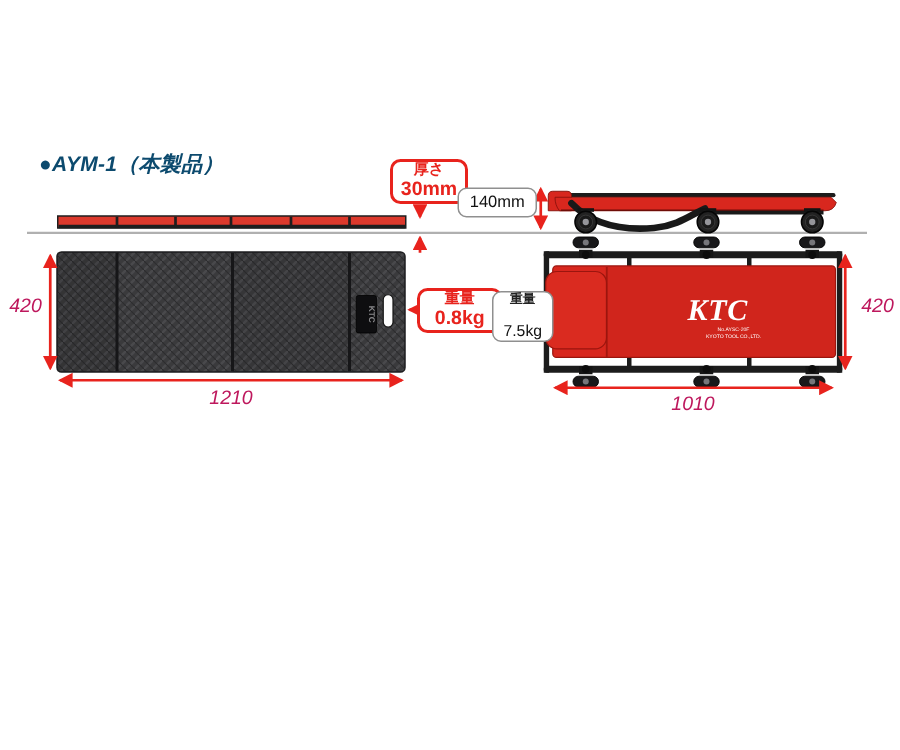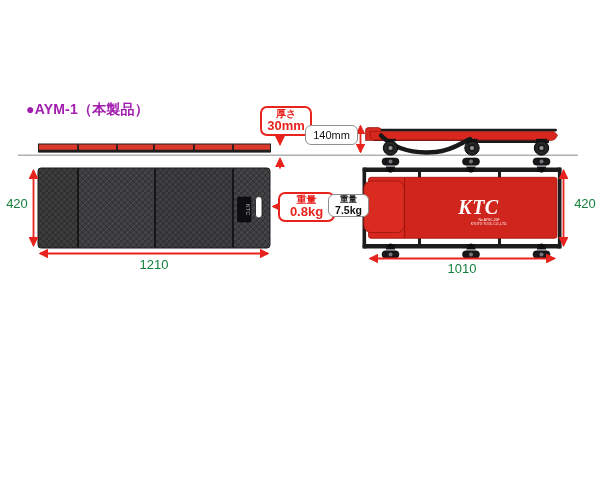--- a/index.html
+++ b/index.html
@@ -1,27 +1,27 @@
 <!DOCTYPE html>
 <html><head>
 <meta charset="utf-8">
 <style>
   html,body{margin:0;padding:0;background:#fff;}
   .stage{position:relative;width:600px;height:500px;background:#fff;overflow:hidden;
          font-family:"Liberation Sans",sans-serif;}
   .stage svg.overlay{position:absolute;left:0;top:0;z-index:1;}
-  .ptitle{position:absolute;z-index:2;font-size:14px;font-weight:bold;color:#a21caf;white-space:nowrap;letter-spacing:0.2px;}
-  .dim{position:absolute;z-index:2;font-size:13px;color:#15803d;text-align:center;white-space:nowrap;}
+  .ptitle{position:absolute;z-index:2;font-size:14px;font-weight:bold;color:#0c4a6e;white-space:nowrap;letter-spacing:0.2px;font-style:italic;}
+  .dim{position:absolute;z-index:2;font-size:13px;color:#be185d;text-align:center;white-space:nowrap;font-style:italic;}
   .callout{position:absolute;z-index:3;background:#fff;text-align:center;line-height:1.12;padding:0 3px;}
   .callout.red{border:2px solid #e8231d;border-radius:7px;color:#e8231d;font-weight:bold;}
   .callout.gray{border:1.5px solid #8f8f8f;border-radius:6px;color:#111;}
   .callout .l1{display:block;font-size:10px;}
   .callout .l2{display:block;font-size:13px;}
   .callout.gray .l1{font-size:8.5px;font-weight:bold;color:#222;}
-  .callout.gray .l2{font-size:10.5px;font-weight:bold;}
+  .callout.gray .l2{font-size:10.5px;font-weight:normal;margin-top:11px;}
   .callout.single{font-size:11px;font-weight:400;padding:3px 2px;}
   .mmnote{position:absolute;z-index:2;font-size:9.5px;color:#222;}
   .caption{position:absolute;z-index:2;left:20px;top:331px;width:566px;font-size:16.5px;
            line-height:27.5px;color:#2a2a2a;font-weight:500;}
   .caption span{display:block;white-space:nowrap;}
 </style>
 </head>
 <body>
 
 <div class="stage">

